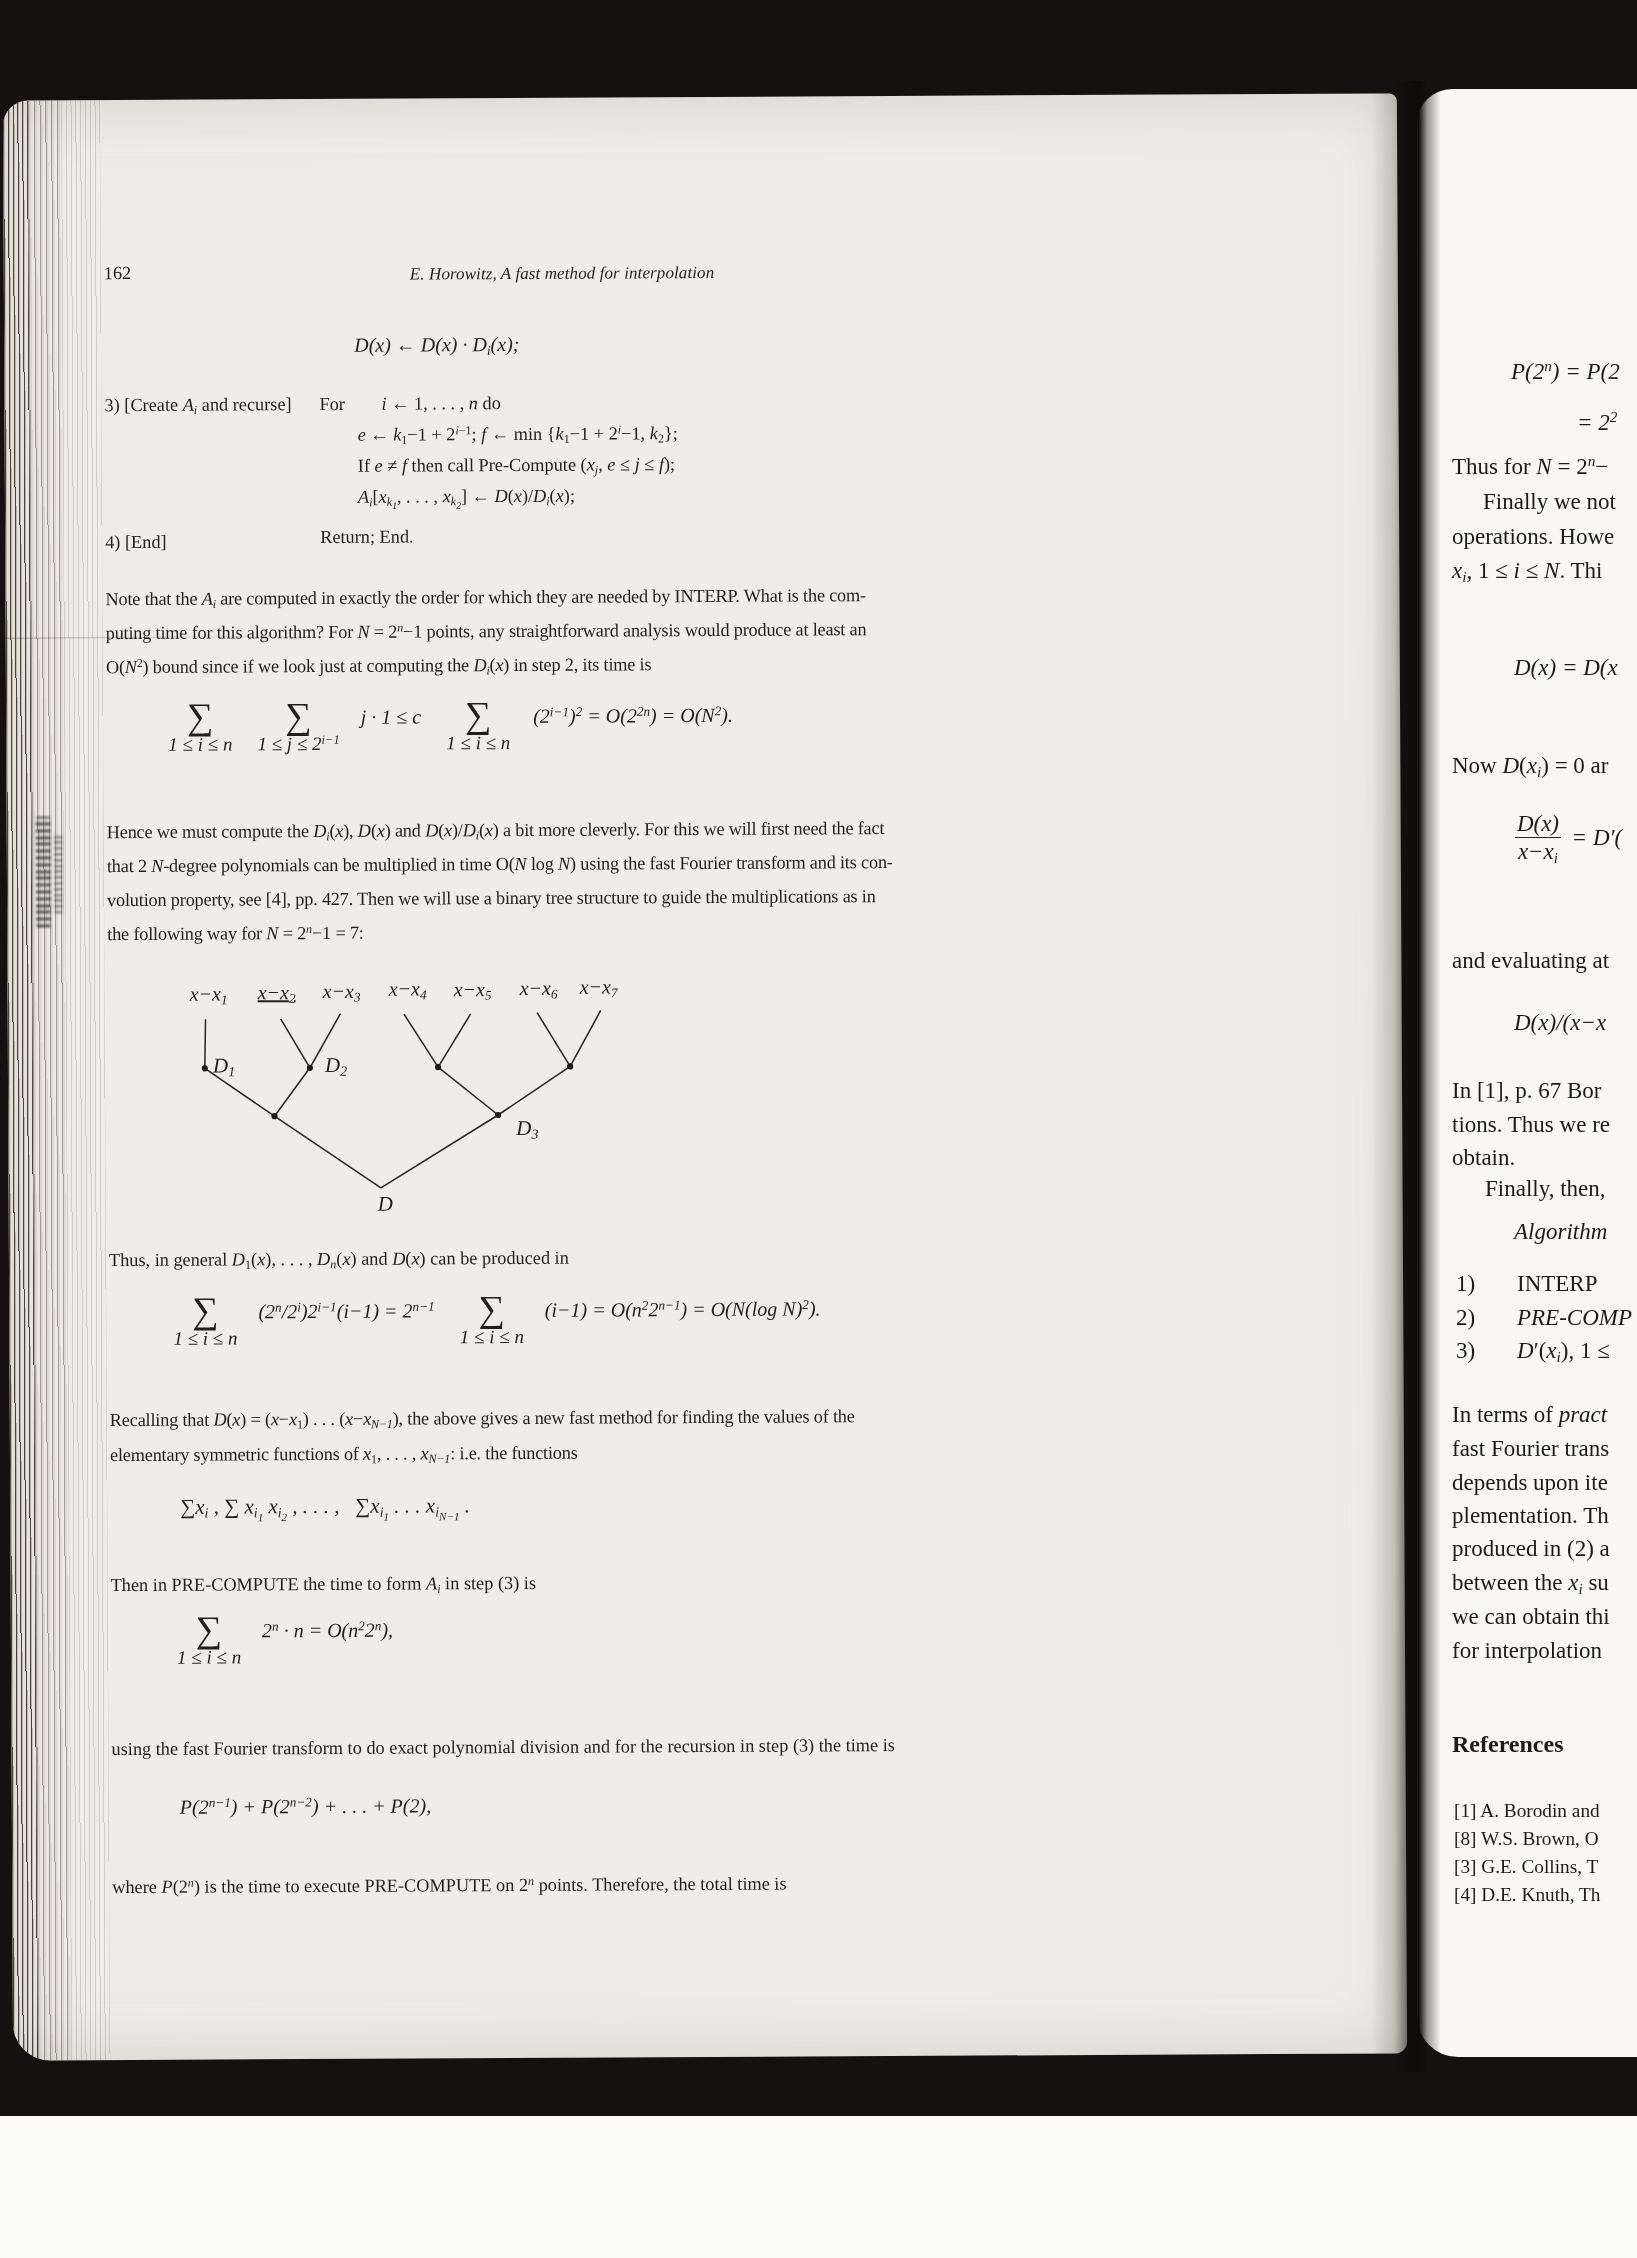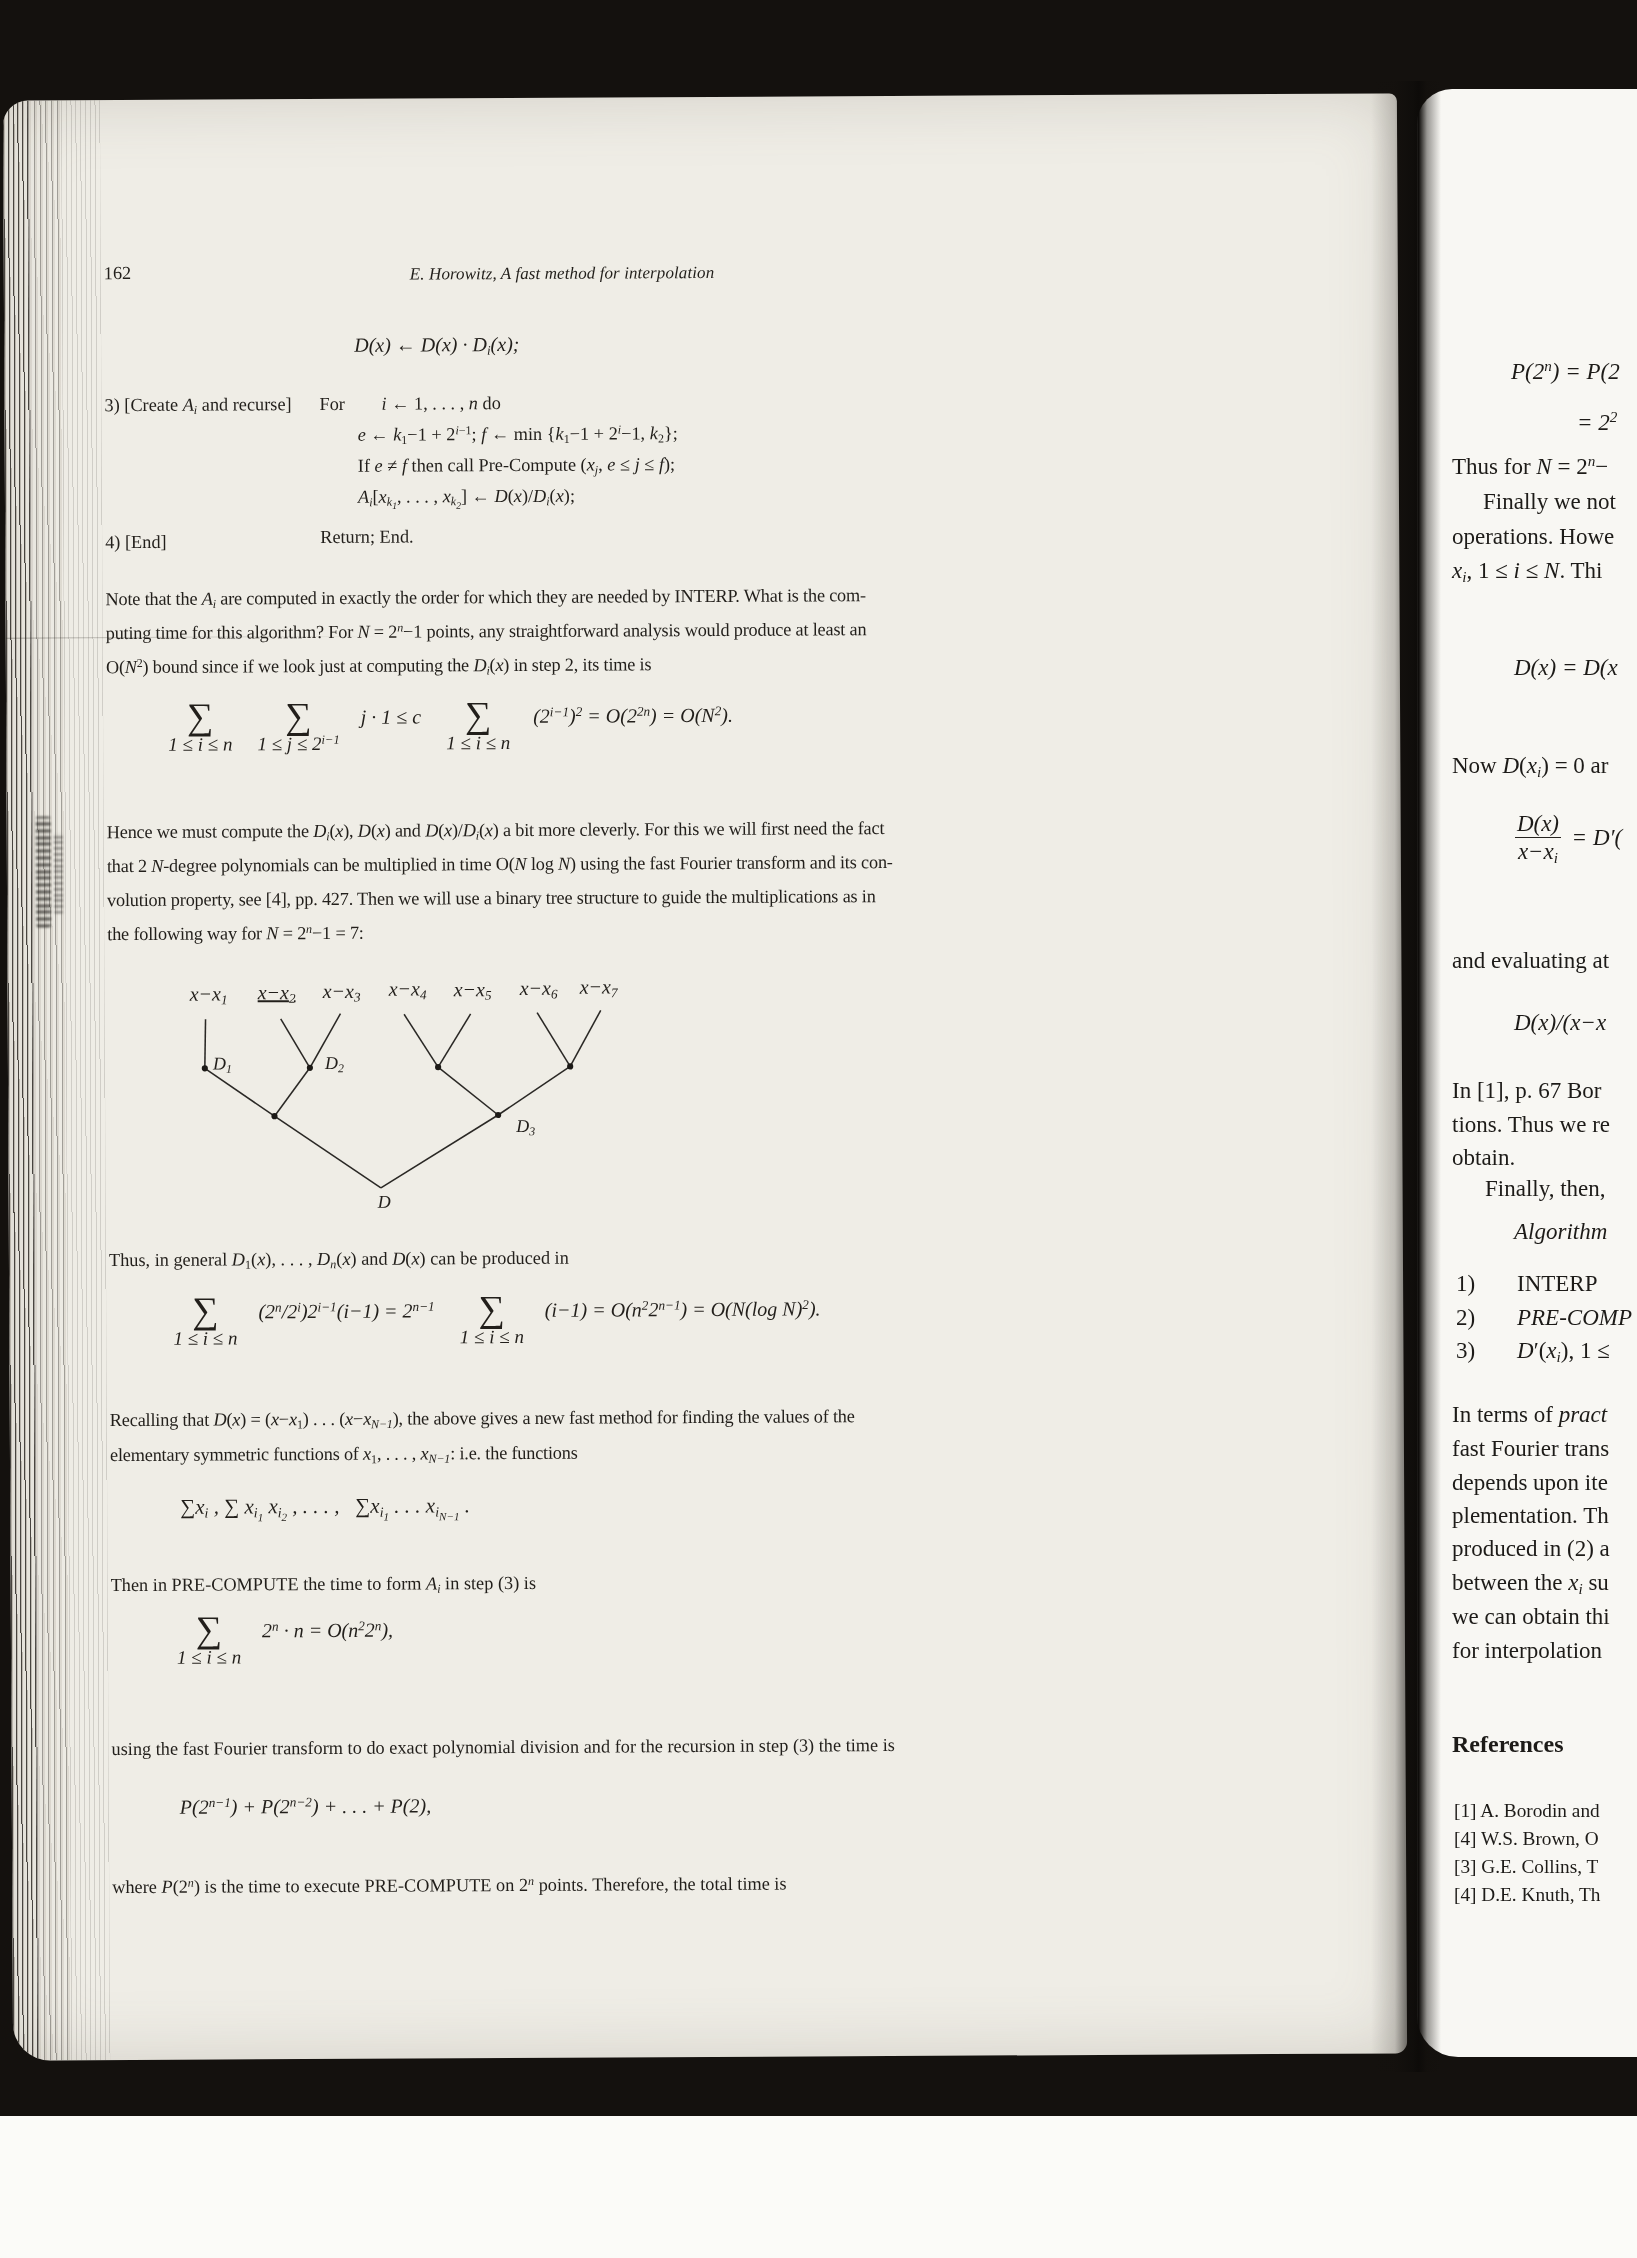--- a/index.html
+++ b/index.html
@@ -35,21 +35,21 @@
   .sum{display:inline-flex;flex-direction:column;align-items:center;font-style:italic;}
   .sum .s{font-size:37px;line-height:35px;font-style:normal;}
   .sum .l{font-size:19px;line-height:14.5px;margin-top:3.9px;}
   .ml1{margin-left:25px;} .ml2{margin-left:21px;} .ml3{margin-left:23px;}
   sub{font-size:66%;vertical-align:-0.28em;line-height:0;}
   sup{font-size:66%;vertical-align:0.5em;line-height:0;}
   sub sub{font-size:80%;vertical-align:-0.35em;}
   .tree{position:absolute;left:124px;top:881px;width:541px;height:241px;}
   .tree svg{position:absolute;left:0;top:0;}
   .leaf{position:absolute;transform:translateX(-50%);font-style:italic;font-size:20px;white-space:nowrap;}
-  .nlab{position:absolute;font-style:italic;font-size:18px;white-space:nowrap;}
+  .nlab{position:absolute;font-style:italic;font-size:21px;white-space:nowrap;}
   .rline{position:absolute;white-space:nowrap;font-size:23px;line-height:29px;}
   .rmath{font-style:italic;}
   .rref{font-size:19.3px;}
   .rhead{font-weight:bold;font-size:24px;}
   .frac-row{position:absolute;display:flex;align-items:center;font-size:23px;font-style:italic;white-space:nowrap;}
   .frac{display:inline-flex;flex-direction:column;align-items:center;line-height:25px;}
   .frac .den{border-top:1.5px solid #26231f;padding:1px 2.9px 0 2.9px;}
   .frac .num{padding:0 2.9px 1px 2.9px;}
   .frac-rhs{margin-left:9.7px;}
 </style>
@@ -220,19 +220,19 @@
   <div class="rline" style="left:35px;top:1311px;">In terms of <i>pract</i></div>
   <div class="rline" style="left:35px;top:1345px;">fast Fourier trans</div>
   <div class="rline" style="left:35px;top:1379px;">depends upon ite</div>
   <div class="rline" style="left:35px;top:1412px;">plementation. Th</div>
   <div class="rline" style="left:35px;top:1445px;">produced in (2) a</div>
   <div class="rline" style="left:35px;top:1479px;">between the <i>x<sub>i</sub></i> su</div>
   <div class="rline" style="left:35px;top:1513px;">we can obtain thi</div>
   <div class="rline" style="left:35px;top:1547px;font-family:Liberation Serif, serif;">for interpolation</div>
   <div class="rline rhead" style="left:35px;top:1641px;">References</div>
   <div class="rline rref" style="left:37px;top:1707px;">[1] A. Borodin and</div>
-  <div class="rline rref" style="left:37px;top:1735px;">[4] W.S. Brown, O</div>
+  <div class="rline rref" style="left:37px;top:1735px;">[8] W.S. Brown, O</div>
   <div class="rline rref" style="left:37px;top:1763px;">[3] G.E. Collins, T</div>
   <div class="rline rref" style="left:37px;top:1791px;">[4] D.E. Knuth, Th</div>
 </div>
 
 <div class="gutter"></div>
 
 
 </body></html>

